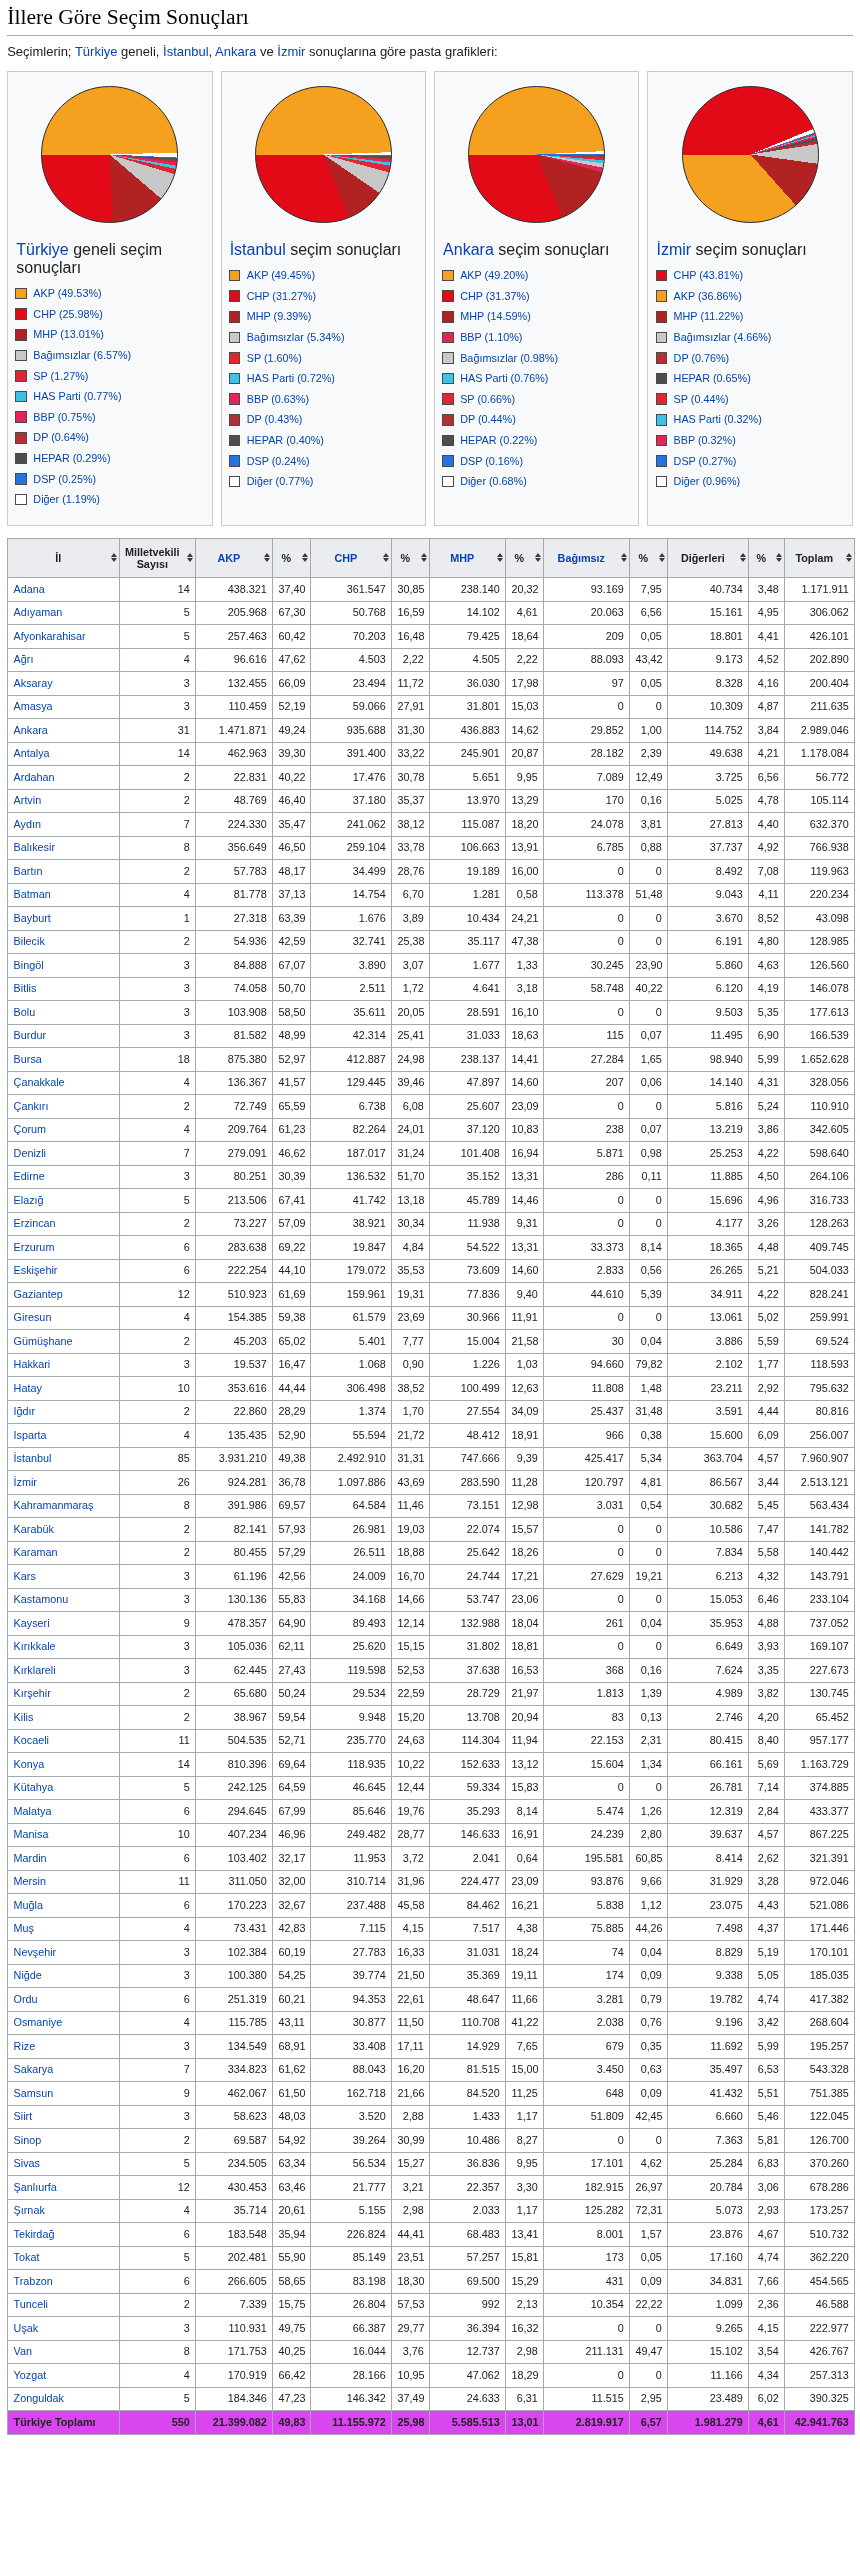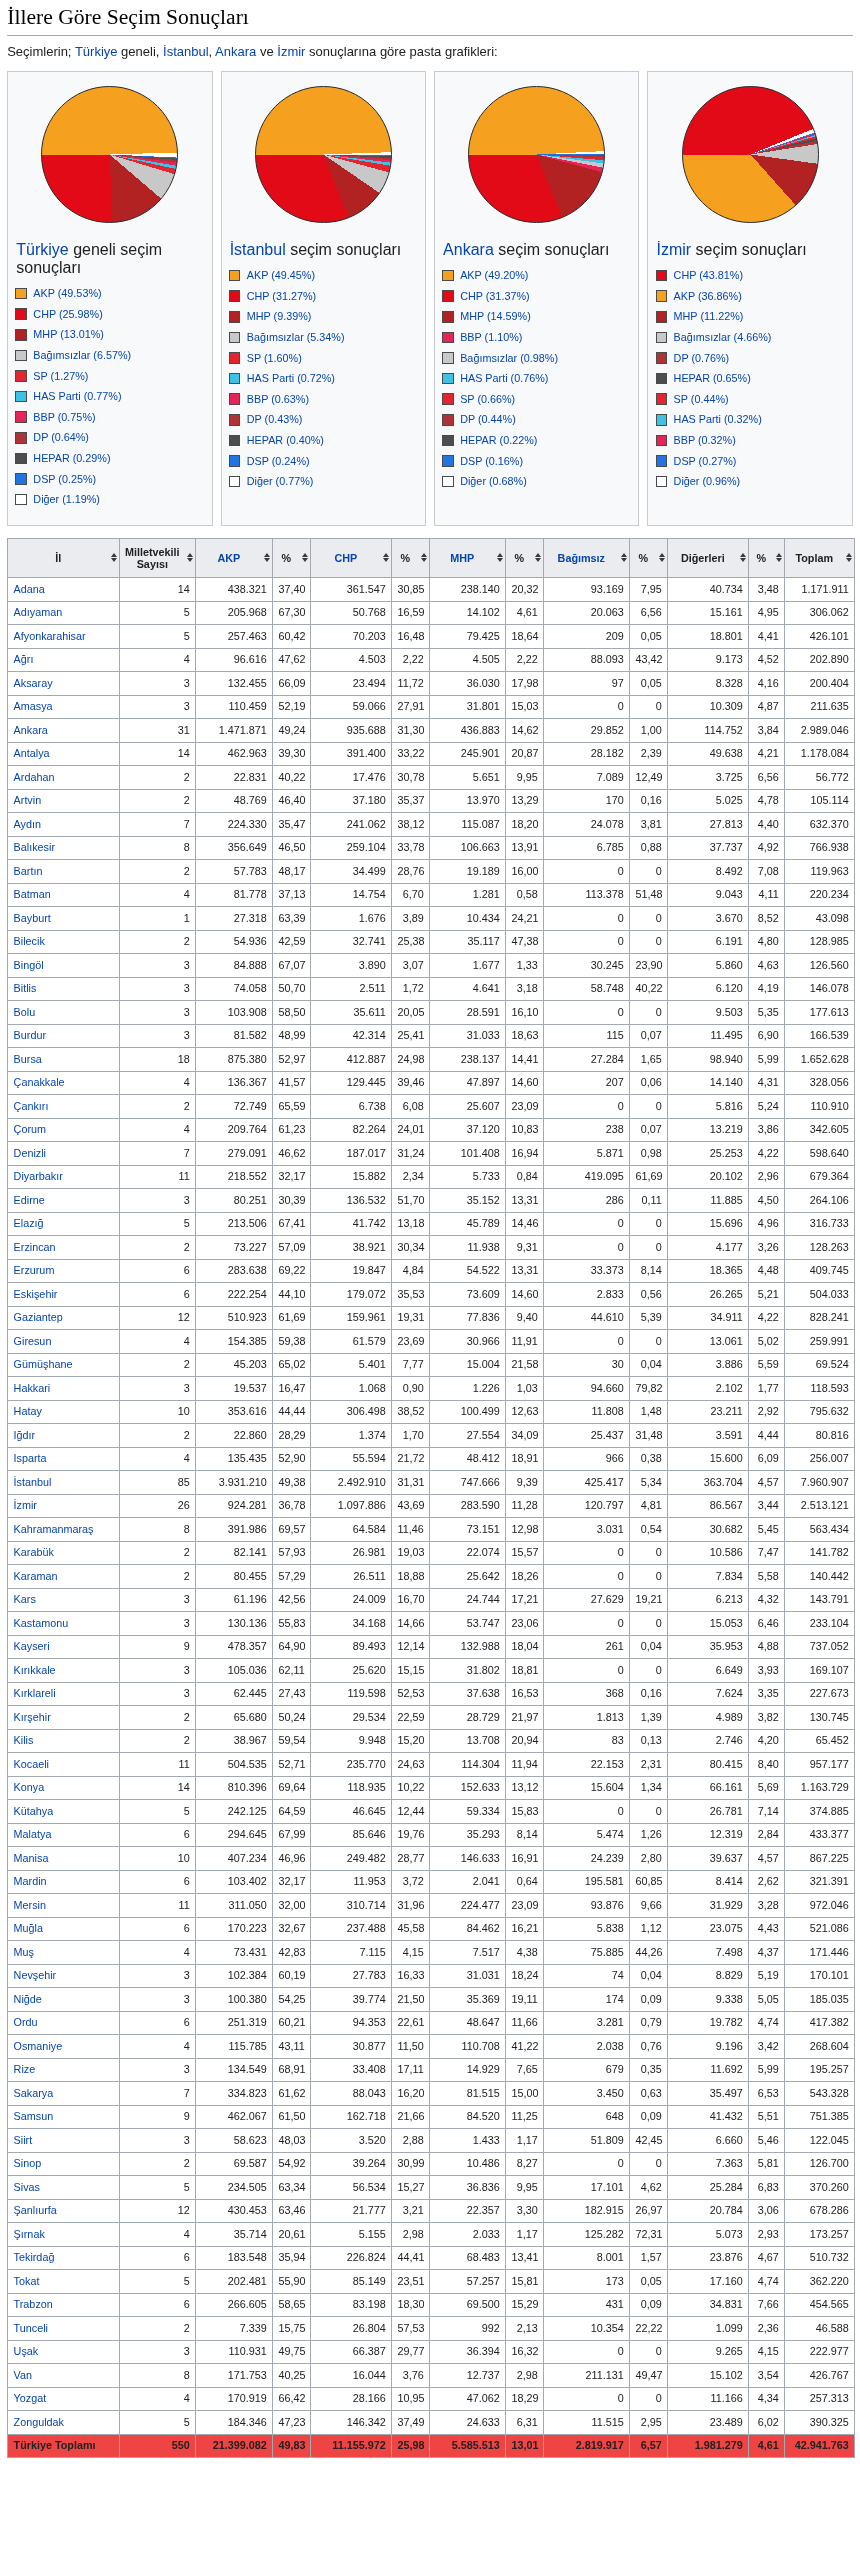--- a/index.html
+++ b/index.html
@@ -29,21 +29,21 @@
   
   table.wikitable{border-collapse:collapse;table-layout:fixed;width:846px;
     font-size:10.8px;background:#fff;border-radius:9px;}
   table.wikitable th,table.wikitable td{border:0.9px solid #a2a9b1;box-sizing:border-box;}
   table.wikitable th{background:#eaecf0;font-weight:bold;text-align:center;
     position:relative;padding:6.3px 14.4px 6.3px 3.6px;font-size:10.8px;line-height:12.6px;}
   table.wikitable td{padding:4.5px 5.4px;line-height:13.5px;}
   td.name{text-align:left;overflow:hidden;white-space:nowrap;}
   td.num{text-align:right;}
   td.mv{text-align:right;padding-right:12.6px;}
-  tr.total-row td{background:#ef4444;font-weight:bold;}
+  tr.total-row td{background:#d946ef;font-weight:bold;}
   .col-c0{width:112px}.col-c1{width:76px}.col-c2{width:77px}.col-c3{width:38px}
   .col-c4{width:81px}.col-c5{width:38px}.col-c6{width:76px}.col-c7{width:38px}
   .col-c8{width:86px}.col-c9{width:38px}.col-c10{width:81px}.col-c11{width:36px}
   .col-c12{width:70px}
 
   .sort{position:absolute;right:2.7px;top:50%;margin-top:-5.4px;display:flex;
     flex-direction:column;align-items:center;gap:0.9px;}
   .tri-up{width:0;height:0;border-left:3.6px solid transparent;
     border-right:3.6px solid transparent;border-bottom:4.5px solid #3a3a3a;}
   .tri-down{width:0;height:0;border-left:3.6px solid transparent;
@@ -703,35 +703,20 @@
           <td class="num">31,24</td>
           <td class="num">101.408</td>
           <td class="num">16,94</td>
           <td class="num">5.871</td>
           <td class="num">0,98</td>
           <td class="num">25.253</td>
           <td class="num">4,22</td>
           <td class="num">598.640</td>
         </tr>
         <tr>
-          <td class="name"><a class="lnk" href="#">Diyarbakır</a></td>
-          <td class="mv">11</td>
-          <td class="num">218.552</td>
-          <td class="num">32,17</td>
-          <td class="num">15.882</td>
-          <td class="num">2,34</td>
-          <td class="num">5.733</td>
-          <td class="num">0,84</td>
-          <td class="num">419.095</td>
-          <td class="num">61,69</td>
-          <td class="num">20.102</td>
-          <td class="num">2,96</td>
-          <td class="num">679.364</td>
-        </tr>
-        <tr>
           <td class="name"><a class="lnk" href="#">Edirne</a></td>
           <td class="mv">3</td>
           <td class="num">80.251</td>
           <td class="num">30,39</td>
           <td class="num">136.532</td>
           <td class="num">51,70</td>
           <td class="num">35.152</td>
           <td class="num">13,31</td>
           <td class="num">286</td>
           <td class="num">0,11</td>

